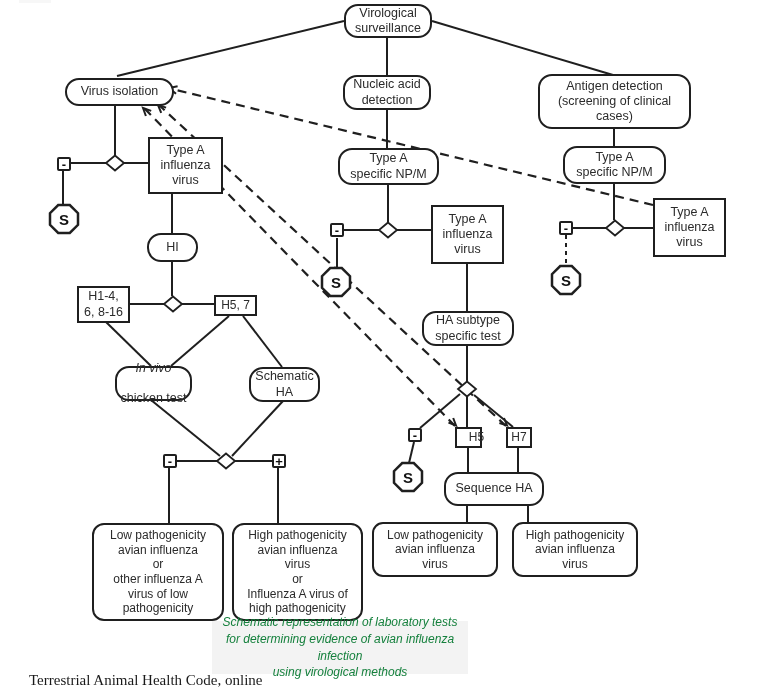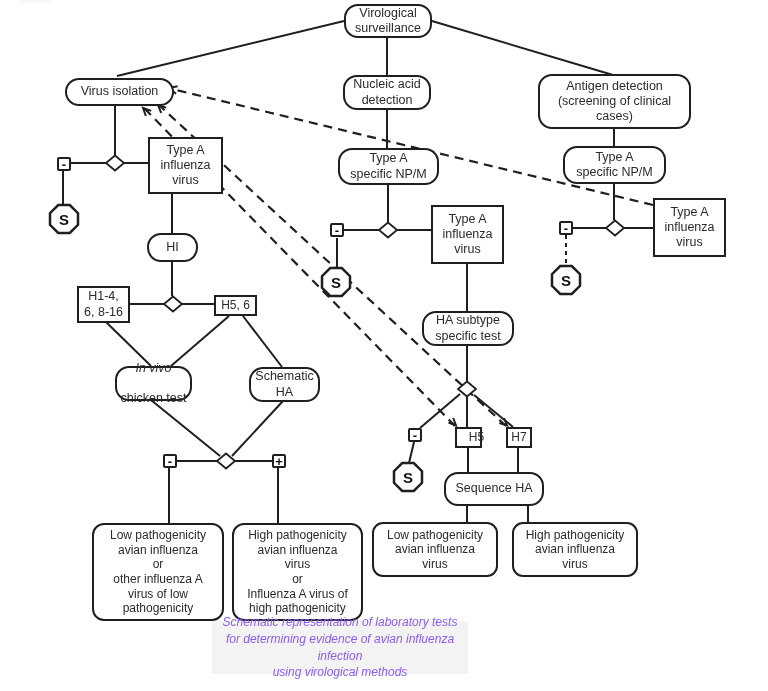--- a/index.html
+++ b/index.html
@@ -26,21 +26,21 @@
   .sletter {
     position:absolute; transform:translate(-50%,-50%);
     font-weight:bold; font-size:15px; color:#111;
   }
   .invivo-line1 { display:block; font-style:italic; }
   .invivo-line2 { display:block; }
   .caption {
     position:absolute; left:212px; top:621px; width:256px; height:53px;
     background:#f3f3f3; display:flex; flex-direction:column;
     align-items:center; justify-content:center;
-    font-style:italic; font-size:12px; line-height:1.4; color:#8b5cf6;
+    font-style:italic; font-size:12px; line-height:1.4; color:#15803d;
     text-align:center;
   }
   .footer {
     position:absolute; left:29px; top:672px;
     font-family:"Liberation Serif", serif; font-size:15px; color:#1a1a1a;
   }
   .artifact { position:absolute; left:19px; top:0; width:32px; height:3px; background:#f7f7f7; }
 </style>
 </head>
 <body>
@@ -148,21 +148,21 @@
 
   <div class="box sq" style="left:653px;top:198px;width:73px;height:59px;">Type A
 influenza
 virus</div>
 
   <div class="box" style="left:147px;top:233px;width:51px;height:29px;">HI</div>
 
   <div class="box sq" style="left:77px;top:286px;width:53px;height:37px;">H1-4,
 6, 8-16</div>
 
-  <div class="box sq small" style="left:214px;top:295px;width:43px;height:21px;">H5, 6</div>
+  <div class="box sq small" style="left:214px;top:295px;width:43px;height:21px;">H5, 7</div>
 
   <div class="box" style="left:115px;top:366px;width:77px;height:35px;">
     <span>
       <span class="invivo-line1">In vivo</span>
       <span class="invivo-line2">chicken test</span>
     </span>
   </div>
 
   <div class="box" style="left:249px;top:367px;width:71px;height:35px;">Schematic
 HA</div>
@@ -209,14 +209,15 @@
   <div class="sletter" style="left:336px;top:282px;">S</div>
   <div class="sletter" style="left:566px;top:280px;">S</div>
   <div class="sletter" style="left:408px;top:477px;">S</div>
 
   <div class="caption">
     <div>Schematic representation of laboratory tests</div>
     <div>for determining evidence of avian influenza infection</div>
     <div>using virological methods</div>
   </div>
 
+  <div class="footer">Terrestrial Animal Health Code, online</div>
 
 </div>
 
 </body></html>

